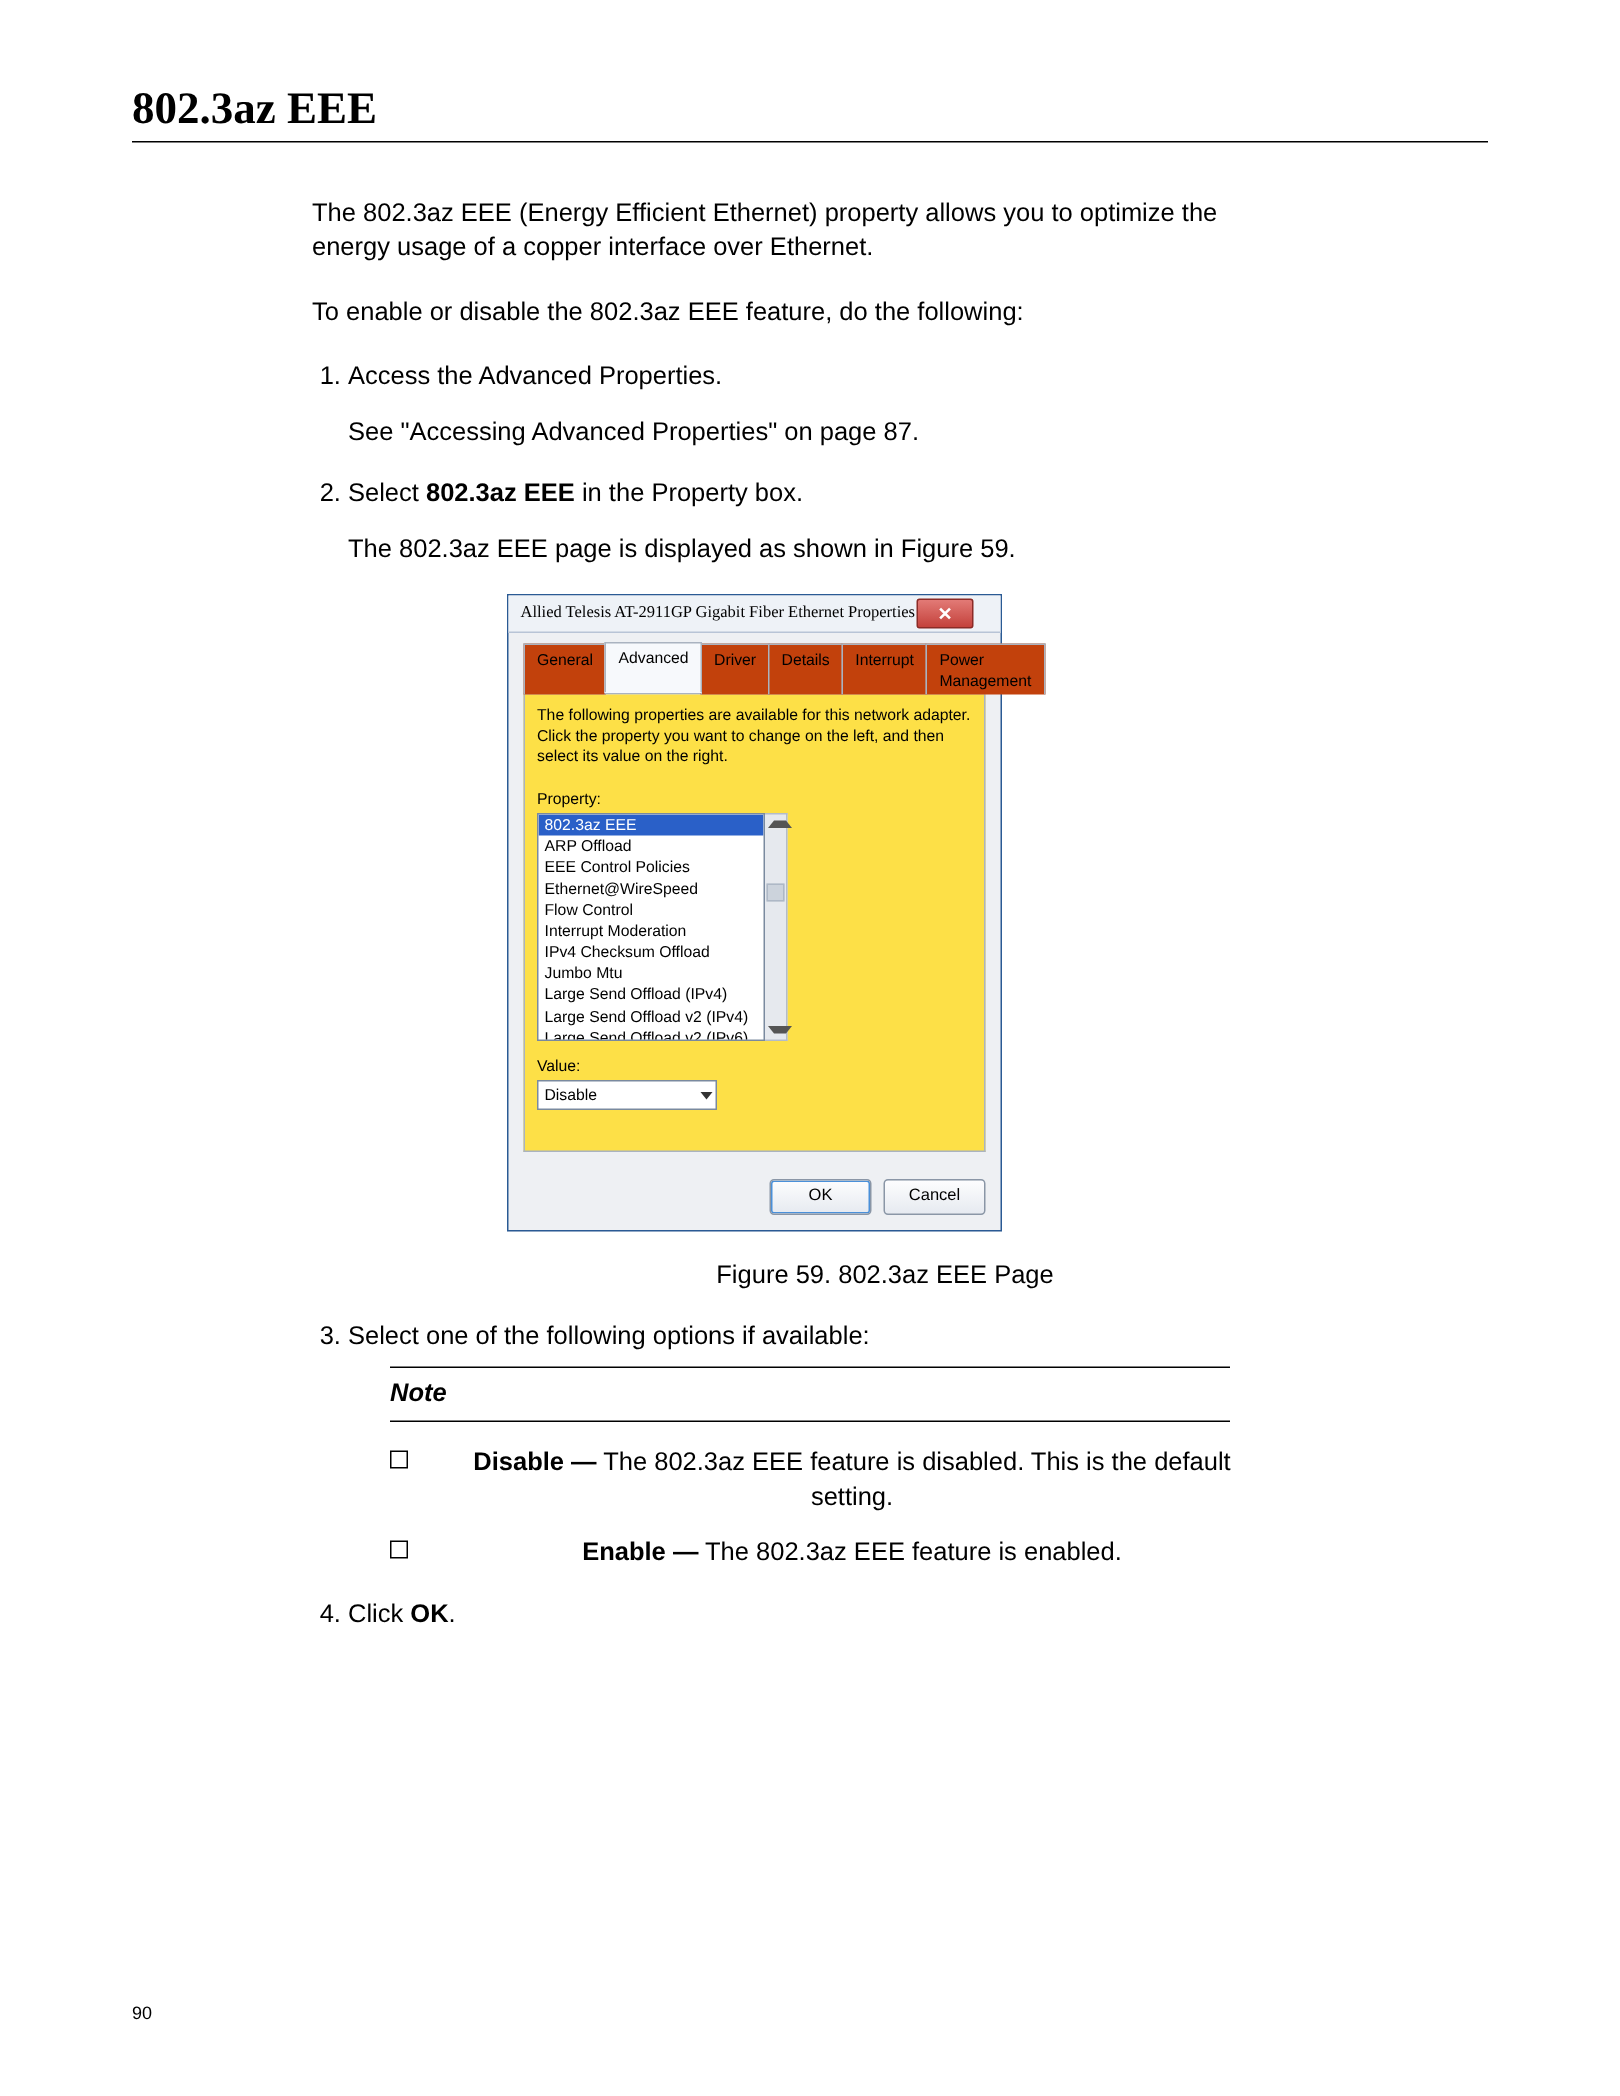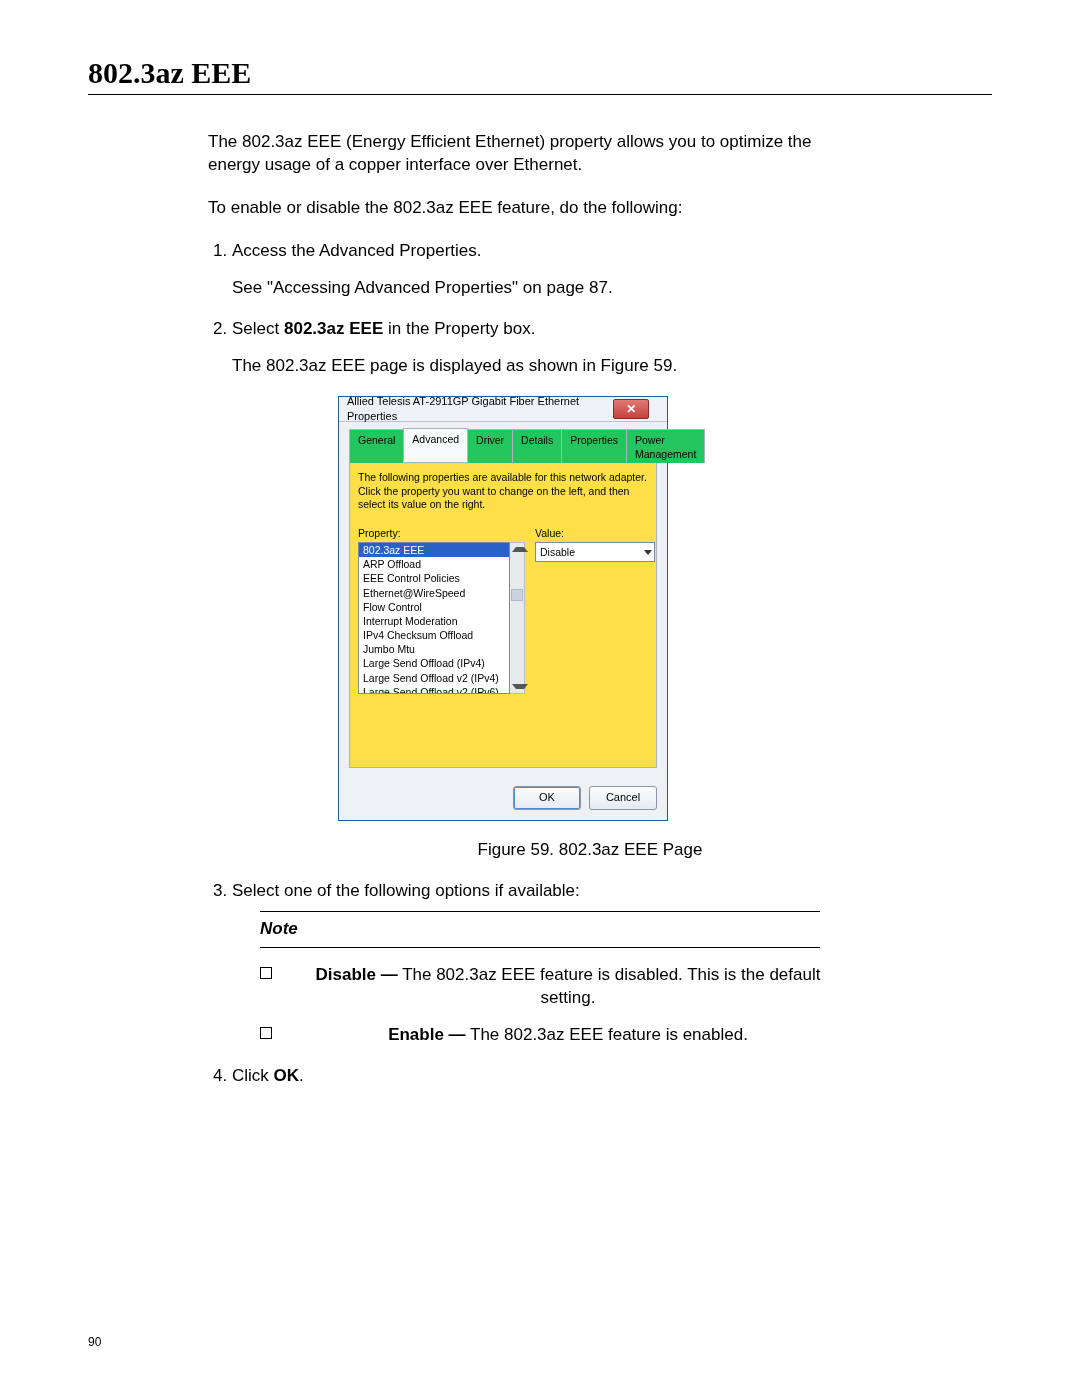--- a/index.html
+++ b/index.html
@@ -85,20 +85,21 @@
     height: 24px;
     background: linear-gradient(#5a8bd6, #3e6ec0);
     color: #000;
     background: #eef2f7;
     border-bottom: 1px solid #b8c4d6;
     display: flex;
     align-items: center;
     justify-content: space-between;
     padding: 0 18px 0 8px;
     font-size: 11px;
+    font-family: Liberation Serif, serif;
   }
   .dlg-x {
     width: 36px;
     height: 18px;
     background: linear-gradient(#e27a76, #c4423c);
     border: 1px solid #8b2b27;
     border-radius: 2px;
     color: #fff;
     font-weight: bold;
     font-size: 12px;
@@ -112,21 +113,21 @@
   }
   .tabs {
     display: flex;
     font-size: 10.5px;
     border-bottom: 1px solid #aab3c0;
   }
   .tab {
     padding: 3px 8px 2px 8px;
     border: 1px solid #aab3c0;
     border-bottom: none;
-    background: #22c55e;
+    background: #c2410c;
     margin-right: -1px;
     position: relative;
     top: 1px;
   }
   .tab.active {
     background: #f7f9fc;
     top: 0;
     border-bottom: 1px solid #f7f9fc;
     z-index: 2;
   }
@@ -143,20 +144,21 @@
     font-size: 10.5px;
   }
   .desc {
     font-size: 10.5px;
     line-height: 1.3;
   }
   .row {
     display: flex;
     justify-content: space-between;
     gap: 10px;
+    flex-direction: column;
   }
   .col { display: flex; flex-direction: column; gap: 2px; }
   .listboxwrap { display:flex; }
   .listbox {
     border: 1px solid #7a8a9f;
     background: #fff;
     width: 150px;
     height: 150px;
     overflow: hidden;
     font-size: 10.5px;
@@ -246,21 +248,21 @@
             <div class="dlg-title">
               <span>Allied Telesis AT-2911GP Gigabit Fiber Ethernet Properties</span>
               <div class="dlg-x">✕</div>
             </div>
             <div class="dlg-body">
               <div class="tabs" id="tabs">
                   <div class="tab">General</div>
                   <div class="tab active">Advanced</div>
                   <div class="tab">Driver</div>
                   <div class="tab">Details</div>
-                  <div class="tab">Properties</div>
+                  <div class="tab">Interrupt</div>
                   <div class="tab">Power Management</div>
                 </div>
               <div class="tab-pane">
                 <div class="desc">The following properties are available for this network adapter. Click the property you want to change on the left, and then select its value on the right.</div>
                 <div class="row">
                   <div class="col">
                     <span class="lbl">Property:</span>
                     <div class="listboxwrap">
                       <div class="listbox" id="plist">
                           <div class="item sel">802.3az EEE</div>

